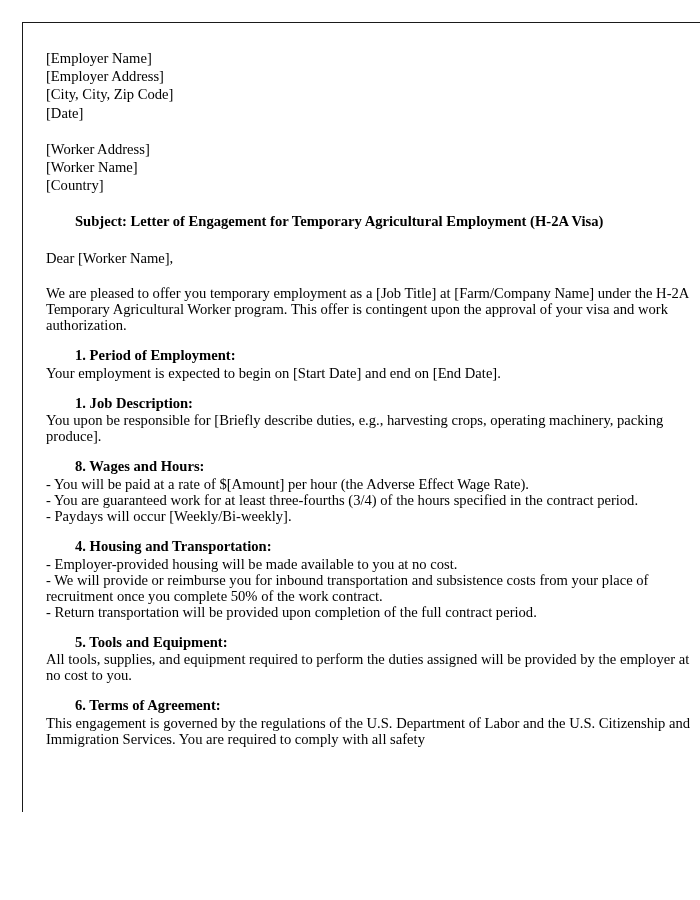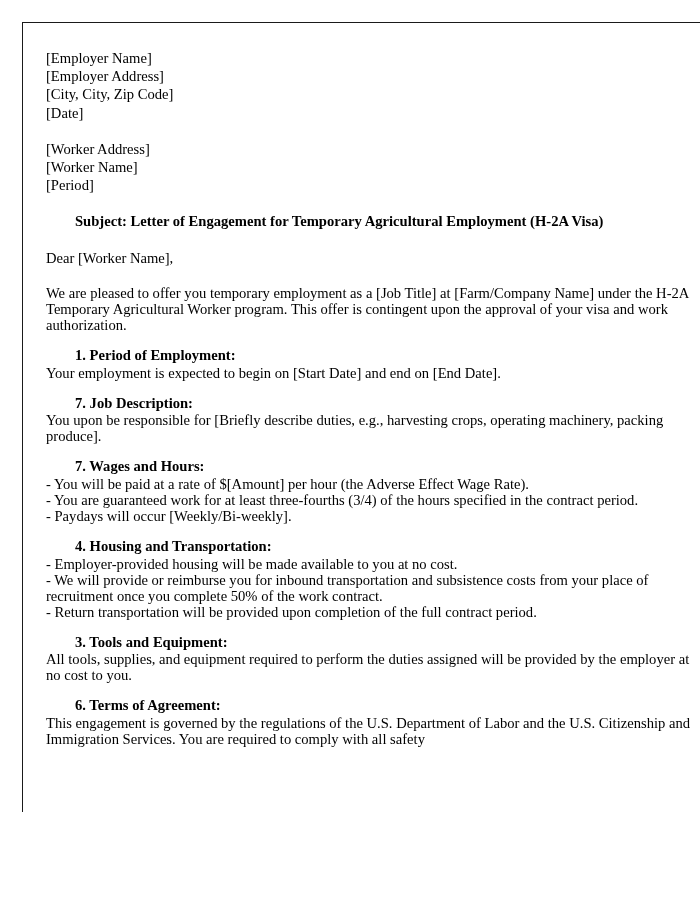--- a/index.html
+++ b/index.html
@@ -73,21 +73,21 @@
       <div class="line">[Employer Address]</div>
       <div class="line">[City, City, Zip Code]</div>
       <div class="line">[Date]</div>
     </div>
 
     <div class="gap-sm"></div>
 
     <div class="block">
       <div class="line">[Worker Address]</div>
       <div class="line">[Worker Name]</div>
-      <div class="line">[Period]</div>
+      <div class="line">[Country]</div>
     </div>
 
     <div class="gap-sm"></div>
 
     <div class="bold">Subject: Letter of Engagement for Temporary Agricultural Employment (H-2A Visa)</div>
 
     <div class="gap-sm"></div>
 
     <div class="line">Dear [Worker Name],</div>
 
@@ -95,40 +95,40 @@
 
     <p class="para">We are pleased to offer you temporary employment as a [Job Title] at [Farm/Company Name] under the H-2A Temporary Agricultural Worker program. This offer is contingent upon the approval of your visa and work authorization.</p>
 
     <div class="gap-lg"></div>
 
     <div class="bold">1. Period of Employment:</div>
     <p class="para">Your employment is expected to begin on [Start Date] and end on [End Date].</p>
 
     <div class="gap-lg"></div>
 
-    <div class="bold">7. Job Description:</div>
+    <div class="bold">1. Job Description:</div>
     <p class="para">You upon be responsible for [Briefly describe duties, e.g., harvesting crops, operating machinery, packing produce].</p>
 
     <div class="gap-lg"></div>
 
-    <div class="bold">7. Wages and Hours:</div>
+    <div class="bold">8. Wages and Hours:</div>
     <p class="para">- You will be paid at a rate of $[Amount] per hour (the Adverse Effect Wage Rate).</p>
     <p class="para">- You are guaranteed work for at least three-fourths (3/4) of the hours specified in the contract period.</p>
     <p class="para">- Paydays will occur [Weekly/Bi-weekly].</p>
 
     <div class="gap-lg"></div>
 
     <div class="bold">4. Housing and Transportation:</div>
     <p class="para">- Employer-provided housing will be made available to you at no cost.</p>
     <p class="para">- We will provide or reimburse you for inbound transportation and subsistence costs from your place of recruitment once you complete 50% of the work contract.</p>
     <p class="para">- Return transportation will be provided upon completion of the full contract period.</p>
 
     <div class="gap-lg"></div>
 
-    <div class="bold">3. Tools and Equipment:</div>
+    <div class="bold">5. Tools and Equipment:</div>
     <p class="para">All tools, supplies, and equipment required to perform the duties assigned will be provided by the employer at no cost to you.</p>
 
     <div class="gap-lg"></div>
 
     <div class="bold">6. Terms of Agreement:</div>
     <p class="para">This engagement is governed by the regulations of the U.S. Department of Labor and the U.S. Citizenship and Immigration Services. You are required to comply with all safety</p>
 
   </div>
 </div>
 

